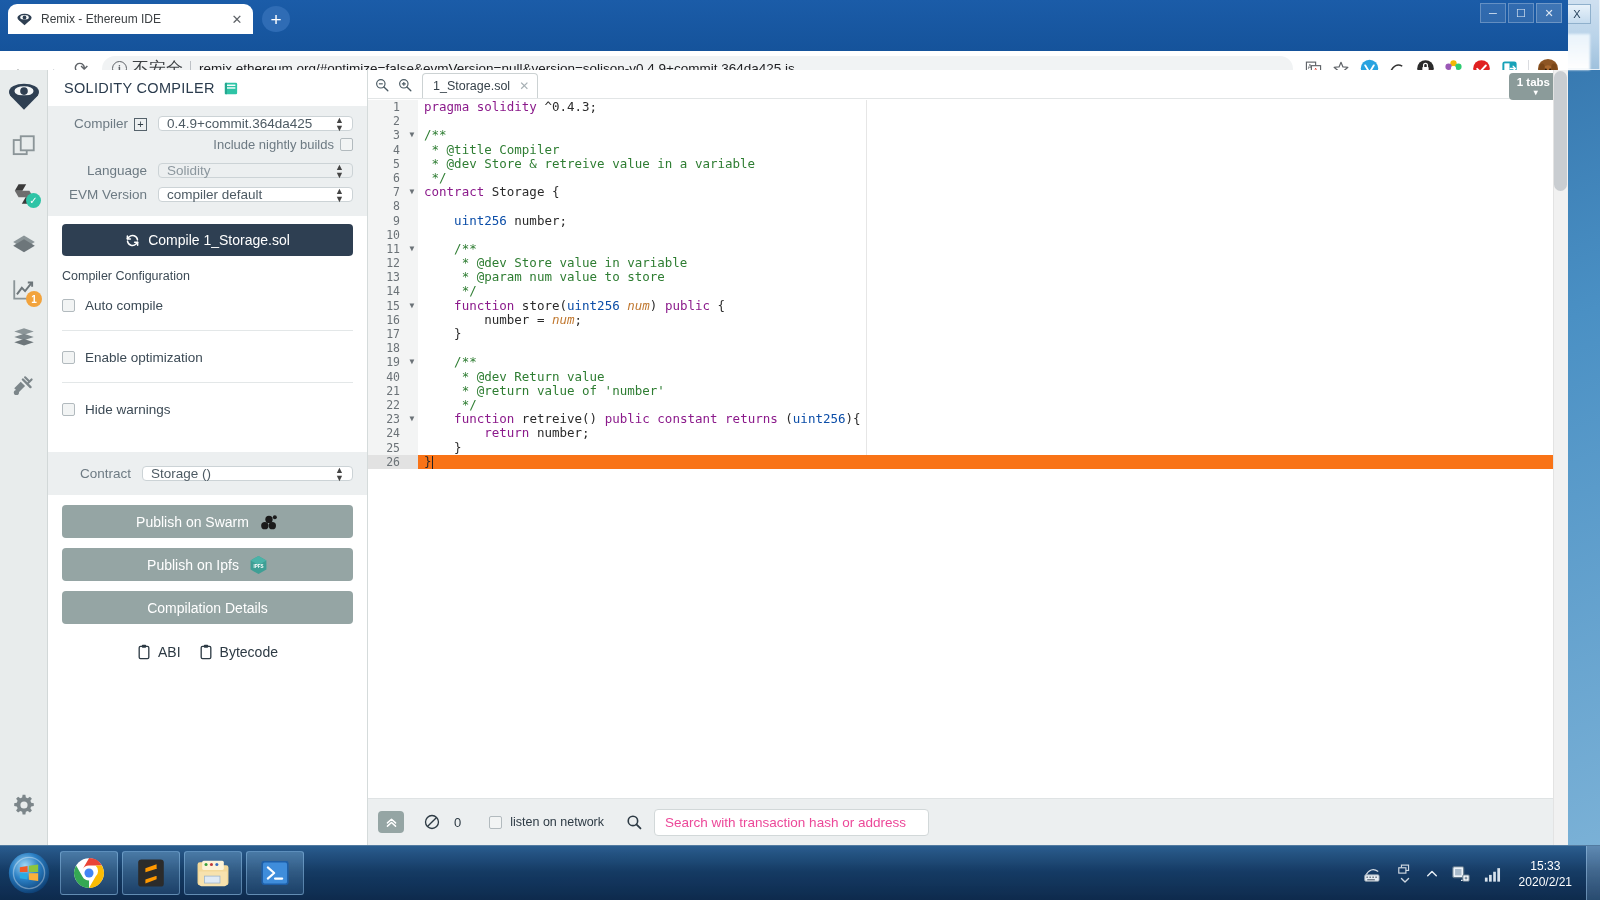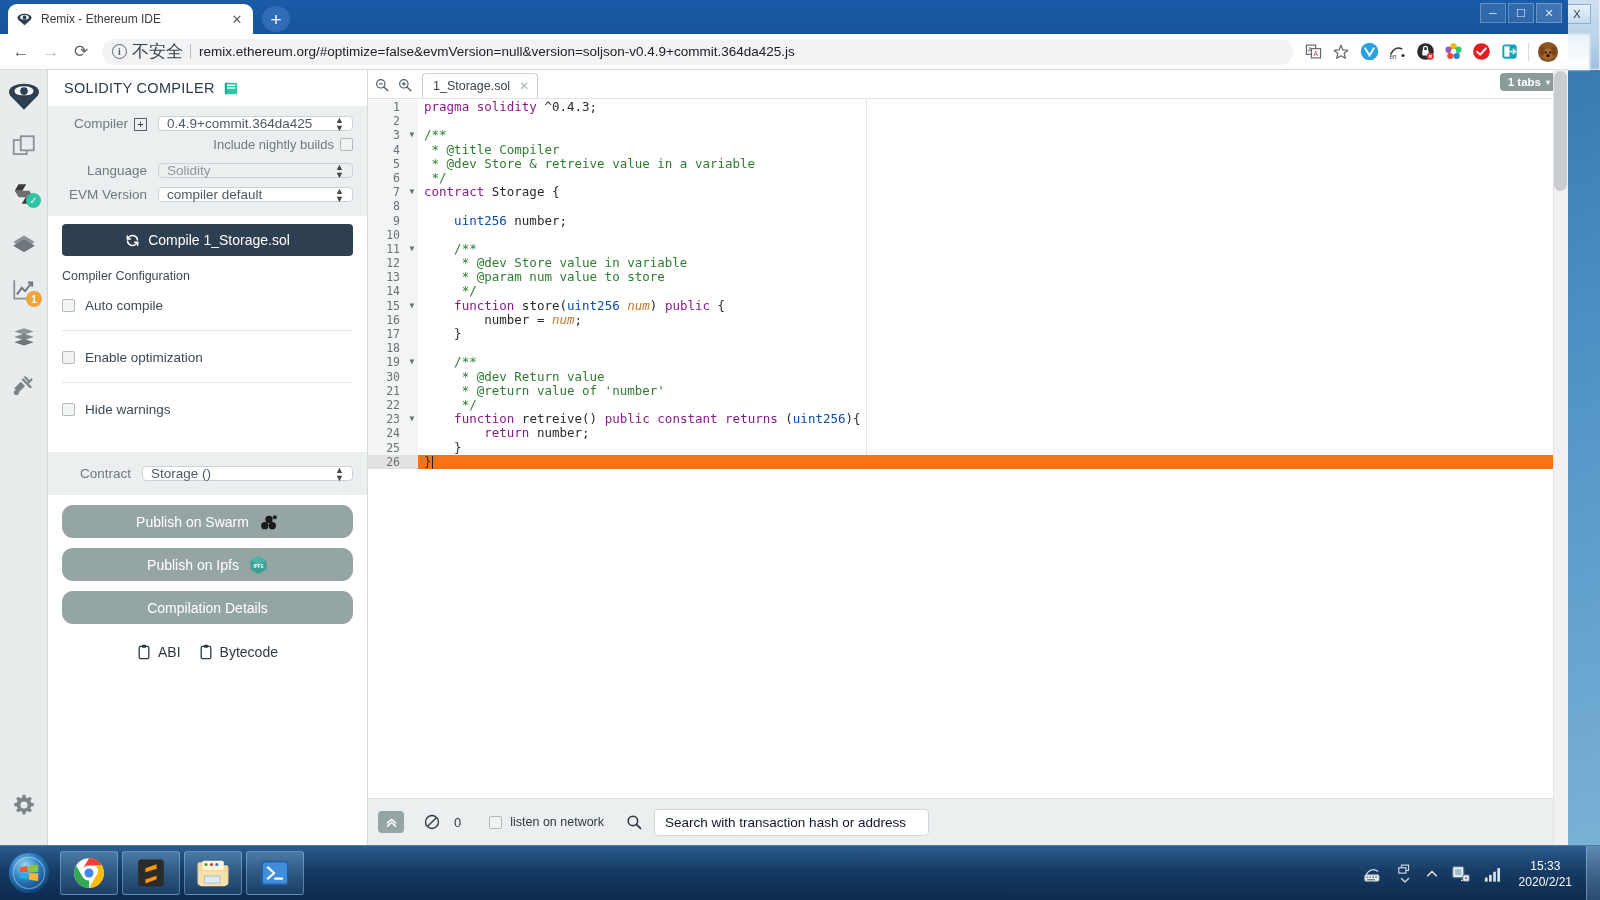--- a/index.html
+++ b/index.html
@@ -47,21 +47,21 @@
     filter: blur(1px);
   }
 
   
   #browser {
     position: absolute; left: 0; top: 0; width: 1568px; height: 845px;
     background: #ffffff;
   }
   
   #tabstrip {
-    position: relative; height: 34px;
+    position: relative; height: 51px;
     background: #15549c;
     background: linear-gradient(180deg,#1b5ca8,#15539b);
   }
   #tab {
     position: absolute; left: 8px; top: 4px; width: 245px; height: 30px;
     background: #fff;
     border-radius: 9px 9px 0 0;
     display: flex; align-items: center;
     padding: 0 8px;
   }
@@ -222,21 +222,21 @@
   }
   #compile-icon { margin-right: 8px; display: flex; align-items: center; }
   #cfg-title { font-size: 12.5px; color: #3c4a55; margin-bottom: 11px; }
   .cfg-row { display: flex; align-items: center; height: 22px; }
   .cfg-row .cbox { margin-right: 10px; }
   .cfg-label { font-size: 13.5px; color: #3c4a55; }
   .cfg-hr { border: none; border-top: 1px solid #e3e7e8; margin: 14px 0 15px 0; }
   #contract-sec { background: #eceff0; padding: 14px; }
   #btns-sec { background: #fff; padding: 10px 14px 0 14px; }
   .pub-btn {
-    height: 33px; background: #95a5a4; border-radius: 11px;
+    height: 33px; background: #95a5a4; border-radius: 4px;
     color: #fff; font-size: 14px;
     display: flex; align-items: center; justify-content: center;
     margin-bottom: 10px;
   }
   .pub-btn .bicon { margin-left: 10px; display: flex; align-items: center; }
   #abi-row {
     display: flex; align-items: center; justify-content: center;
     gap: 18px; margin-top: 20px;
   }
   .abi-item { display: flex; align-items: center; font-size: 14px; color: #2d3a44; }
@@ -263,21 +263,21 @@
     border-radius: 4px 4px 0 0; background: #fff;
     display: flex; align-items: center; padding: 0 8px 0 10px;
   }
   #file-tab-name { font-size: 12.5px; color: #37424a; }
   #file-tab-close { margin-left: 9px; font-size: 12px; color: #a7b0b4; }
   #tabs-count {
     position: absolute; right: 10px; top: 3px;
     background: #8b9b9a; color: #fff;
     border-radius: 4px; padding: 3px 8px;
     font-size: 11.5px; font-weight: bold;
-    display: flex; align-items: center;
+    display: flex; align-items: center; flex-direction: column;
   }
   #tabs-count .tcaret { margin-left: 5px; font-size: 8px; }
 
   #code {
     position: absolute; left: 0; top: 30px; right: 0; bottom: 47px;
     background: #fff; overflow: hidden;
     font-family: "DejaVu Sans Mono", monospace;
     font-size: 12.5px; line-height: 14.2px;
   }
   .cline { position: relative; height: 14.2px; display: flex; }
@@ -321,21 +321,21 @@
   #term-count { margin-left: 14px; font-size: 13px; color: #2d3a44; flex: none; }
   #term-listen { display: flex; align-items: center; margin-left: 28px; flex: none; }
   #term-listen .cbox { margin-right: 8px; }
   #term-listen-label { font-size: 12.5px; color: #2d3a44; }
   #term-search-icon { margin-left: 22px; flex: none; display: flex; }
   #term-search {
     margin-left: 12px; width: 275px; height: 27px;
     background: #fff; border: 1px solid #d2d8d9; border-radius: 4px;
     display: flex; align-items: center; padding: 0 10px; flex: none;
   }
-  #term-search-text { font-size: 13.5px; color: #0f172a; }
+  #term-search-text { font-size: 13.5px; color: #ec4899; }
 
   
   #page-scroll {
     position: absolute; right: 0; top: 0; width: 15px; bottom: 0;
     background: #f1f1f1; border-left: 1px solid #e3e3e3;
   }
   #page-thumb {
     position: absolute; right: 1px; top: 1px; width: 13px; height: 120px;
     background: #c9cdd1; border-radius: 7px;
   }
@@ -834,21 +834,21 @@
                 <div class="gutter">18</div>
                 <div class="fold"></div>
                 <div class="ctext">&nbsp;</div>
               </div>
               <div class="cline">
                 <div class="gutter">19</div>
                 <div class="fold">▼</div>
                 <div class="ctext"><span class="k-comment">    /**</span></div>
               </div>
               <div class="cline">
-                <div class="gutter">30</div>
+                <div class="gutter">40</div>
                 <div class="fold"></div>
                 <div class="ctext"><span class="k-comment">     * @dev Return value</span></div>
               </div>
               <div class="cline">
                 <div class="gutter">21</div>
                 <div class="fold"></div>
                 <div class="ctext"><span class="k-comment">     * @return value of 'number'</span></div>
               </div>
               <div class="cline">
                 <div class="gutter">22</div>

